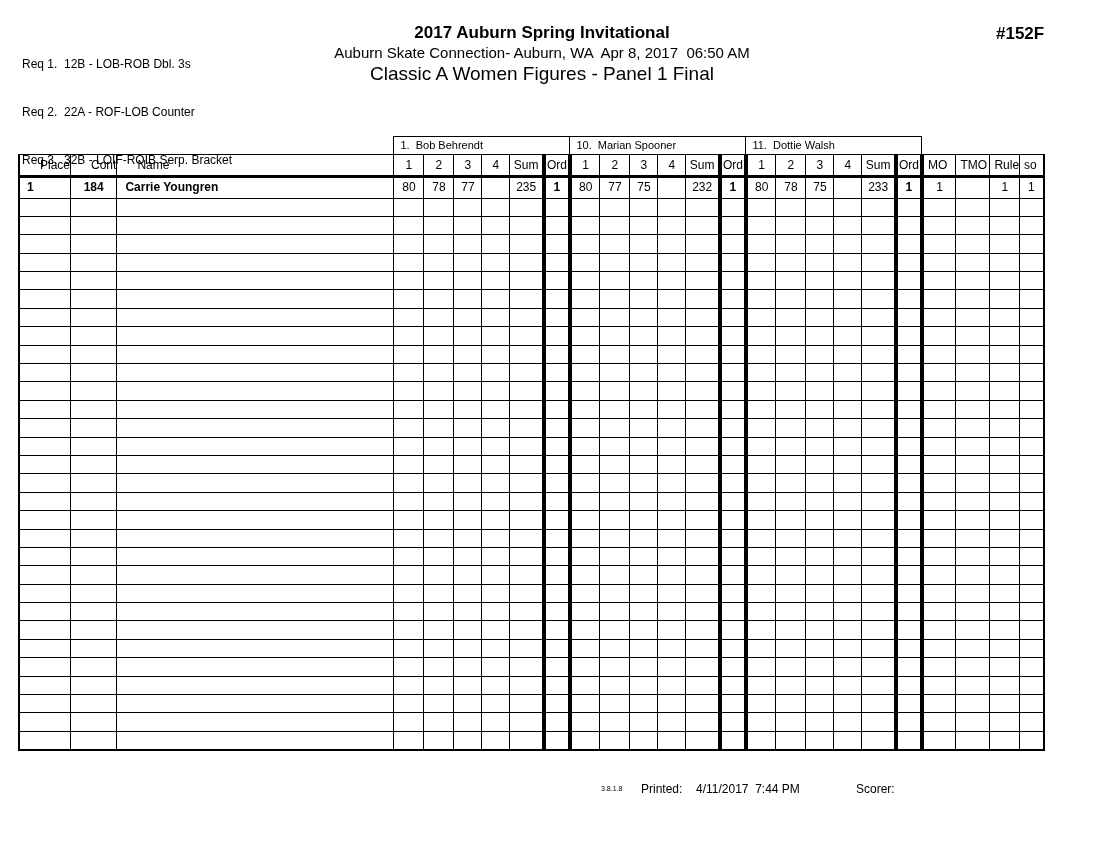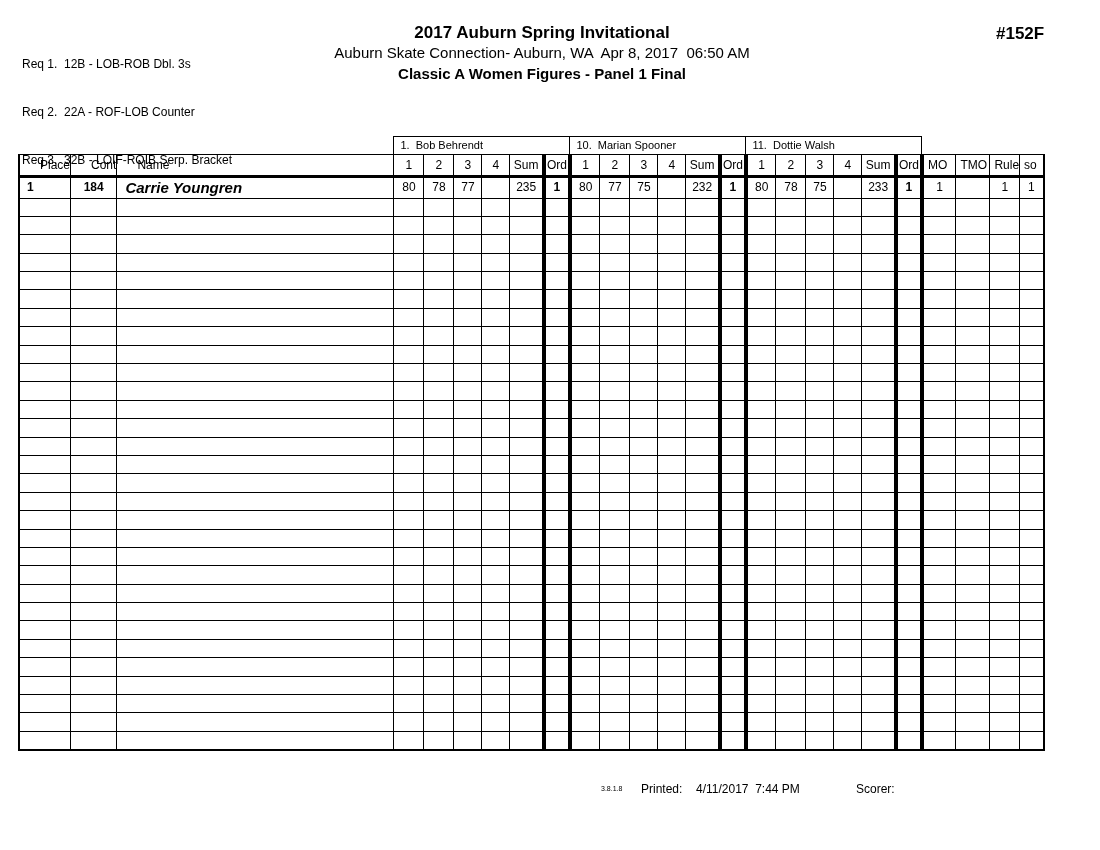--- a/index.html
+++ b/index.html
@@ -5,21 +5,21 @@
   * { margin:0; padding:0; box-sizing:border-box; }
   html,body { background:#fff; }
   body { width:1100px; height:850px; font-family:"Liberation Sans",sans-serif; color:#000; }
   .page { position:relative; width:1100px; height:850px; background:#fff; overflow:hidden; }
 
   
   .req-block { position:absolute; left:22px; top:24px; font-size:12px; line-height:16px; white-space:pre; }
   .title-block { position:absolute; left:0; top:23px; width:1084px; text-align:center; }
   .t1 { font-size:17px; font-weight:bold; line-height:20px; }
   .t2 { font-size:15px; line-height:19px; white-space:pre; }
-  .t3 { font-size:15px; font-weight:bold; line-height:23px; }
+  .t3 { font-size:19px; font-weight:normal; line-height:23px; }
   .t4 { font-size:15px; line-height:19px; }
   .event-num { position:absolute; left:996px; top:24px; font-size:17px; font-weight:bold; }
 
   
   table.score-table { position:absolute; left:18px; top:136px; border-collapse:collapse; table-layout:fixed; }
   .score-table td {
     border:1px solid #000; padding:0; font-size:12px; text-align:center;
     height:18.4px; line-height:18.4px; overflow:hidden; white-space:nowrap; vertical-align:middle;
   }
   .score-table td:last-child { border-right:2px solid #000; }
@@ -28,21 +28,21 @@
   tr.judge-row td.judge { text-align:left; padding-left:6px; font-size:11px; white-space:pre; }
   tr.hdr-row td { border-bottom:3px solid #000; height:20px; line-height:20px; }
   td.c-left { border-left:2px solid #000; }
   tr:last-child td { border-bottom:2px solid #000; }
   td.ord { border-left:4px solid #000; border-right:4px solid #000; }
   td.left-h { text-align:left; padding-left:20px; }
   td.tail-h { text-align:left; padding-left:4px; }
   tr.data-row td { height:19.5px; line-height:19.5px; }
   td.place-cell { text-align:left; padding-left:7px; font-weight:bold; }
   td.cont-cell { font-weight:bold; }
-  td.name-cell { text-align:left; padding-left:8px; font-weight:bold; font-size:15px;font-style:italic; }
+  td.name-cell { text-align:left; padding-left:8px; font-weight:bold; font-size:12px; }
   td.ord-val { font-weight:bold; }
 
   
   .footer { position:absolute; left:0; top:781px; width:1077px; height:20px; font-size:12px; }
   .version { position:absolute; left:601px; top:4px; font-size:7px; }
   .printed-label { position:absolute; left:641px; top:1px; }
   .printed-value { position:absolute; left:696px; top:1px; white-space:pre; }
   .scorer { position:absolute; left:856px; top:1px; }
 </style>
 </head>

